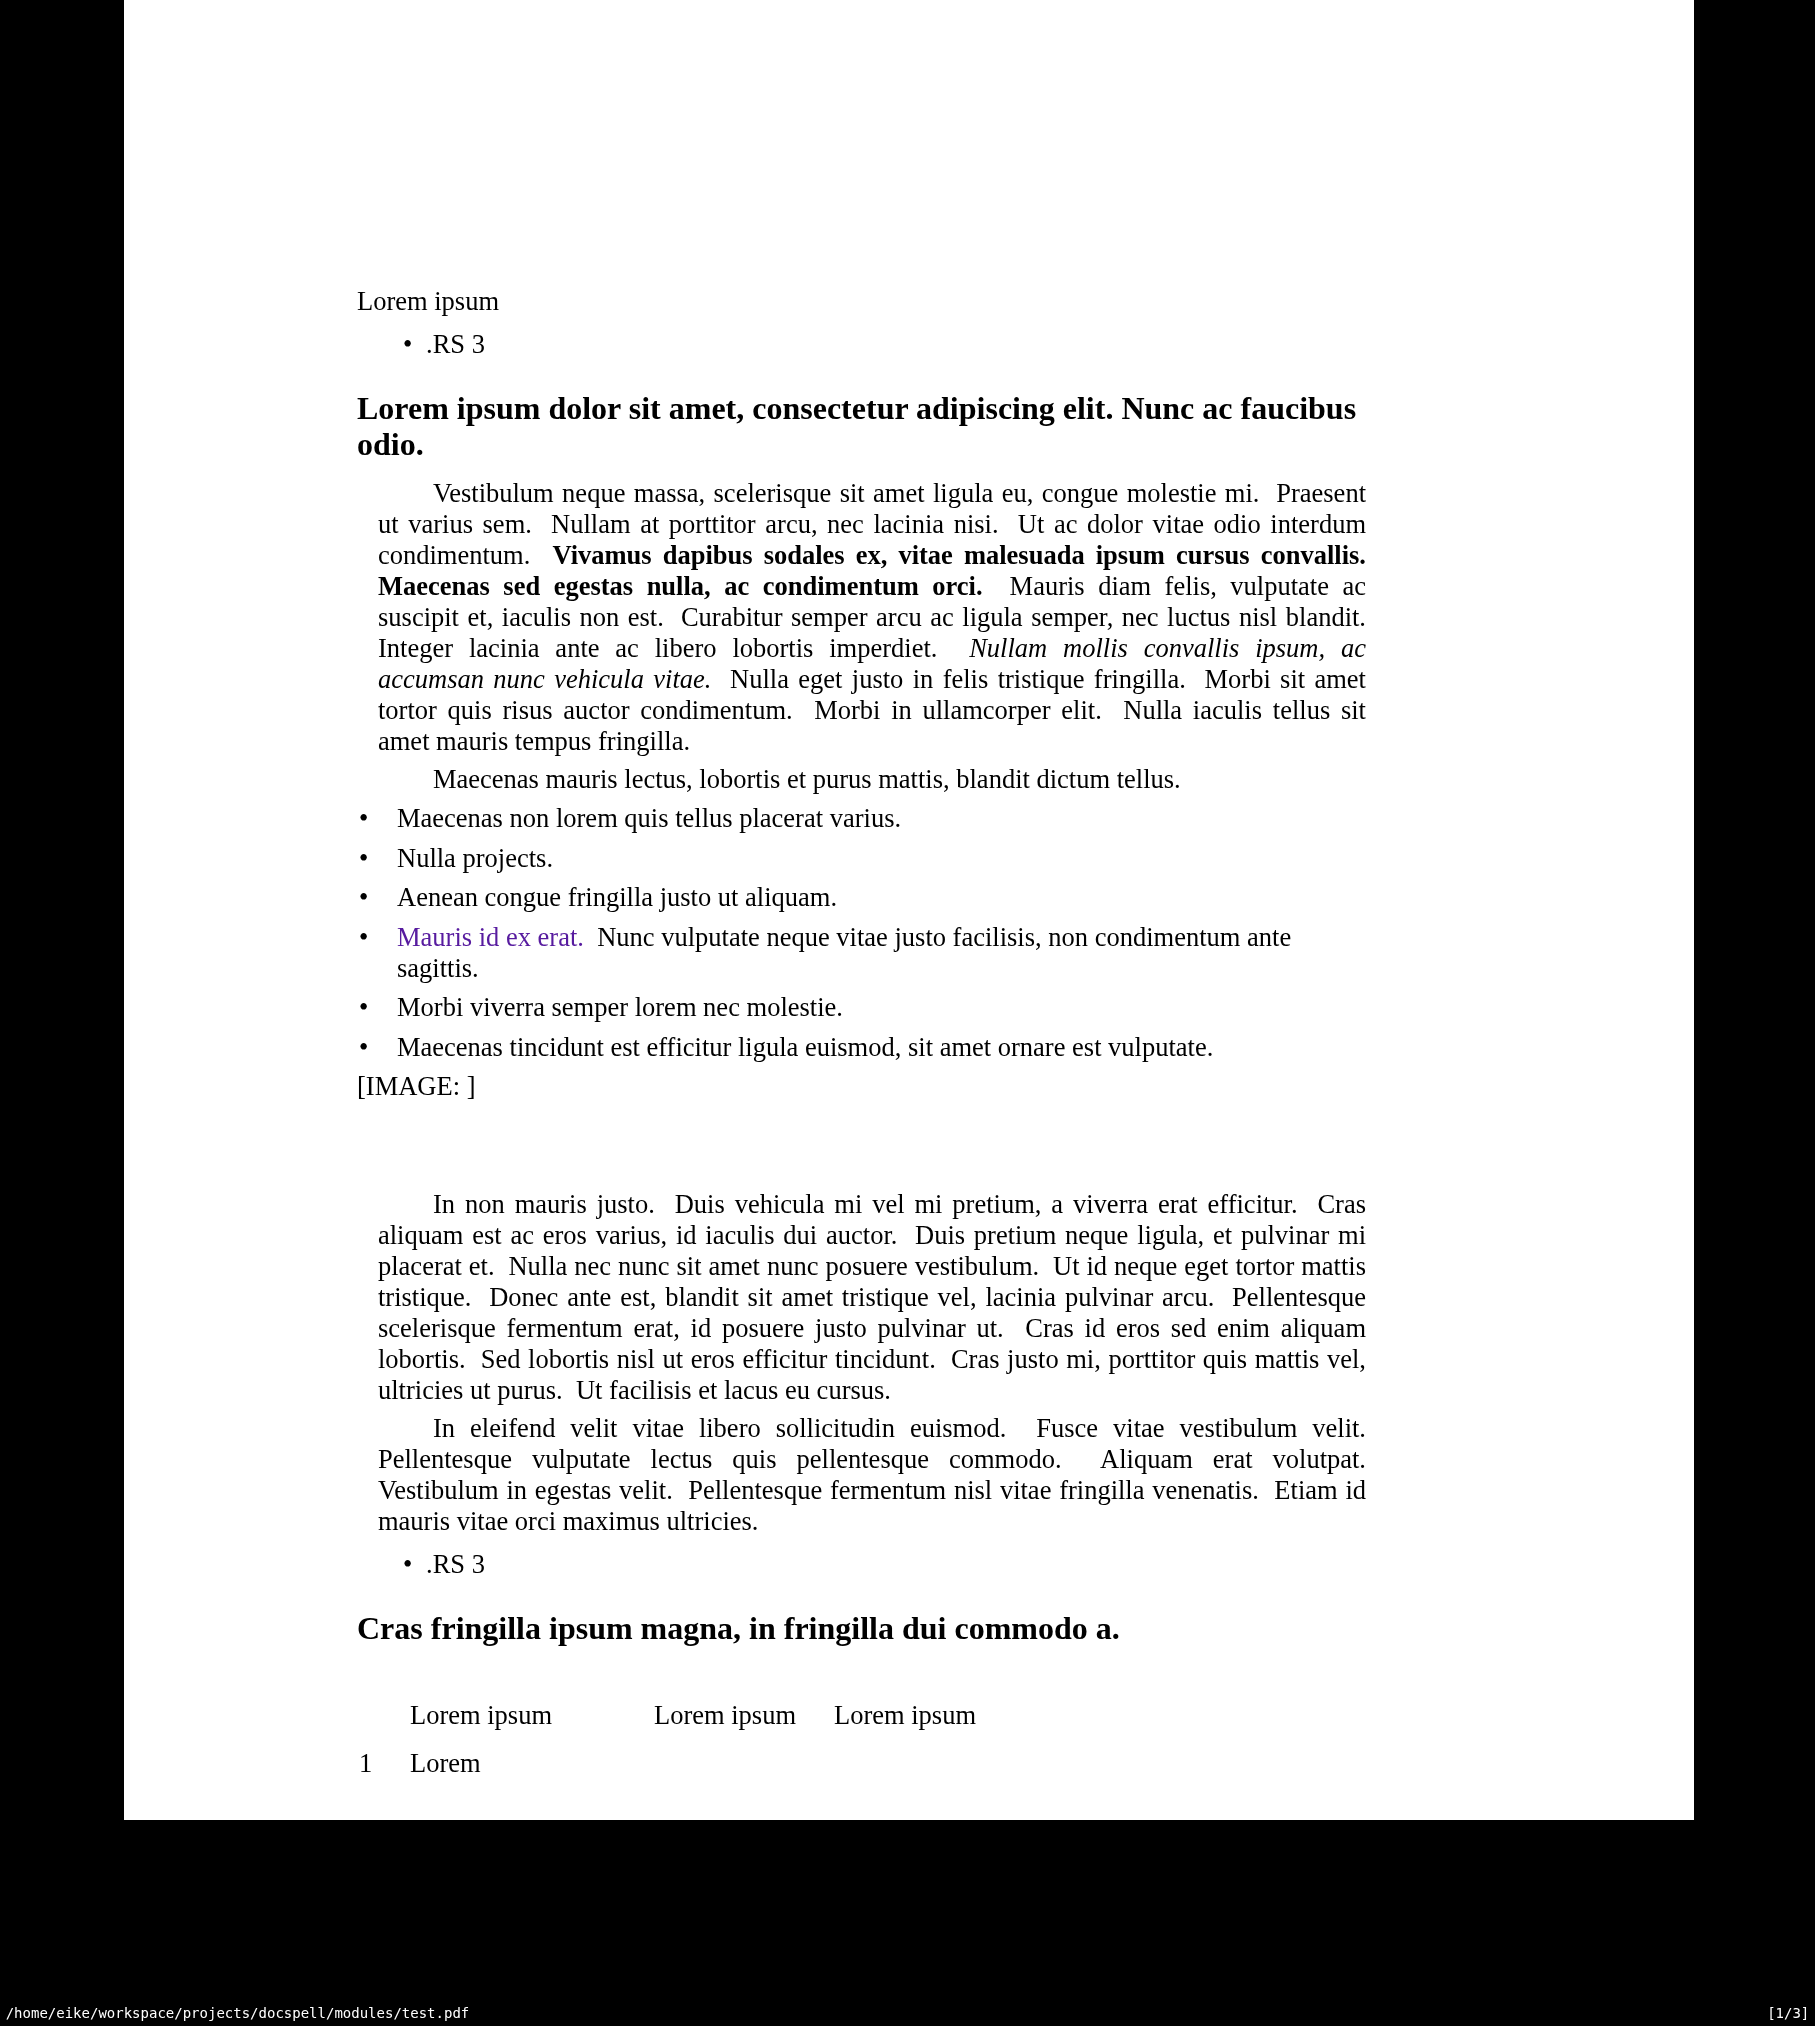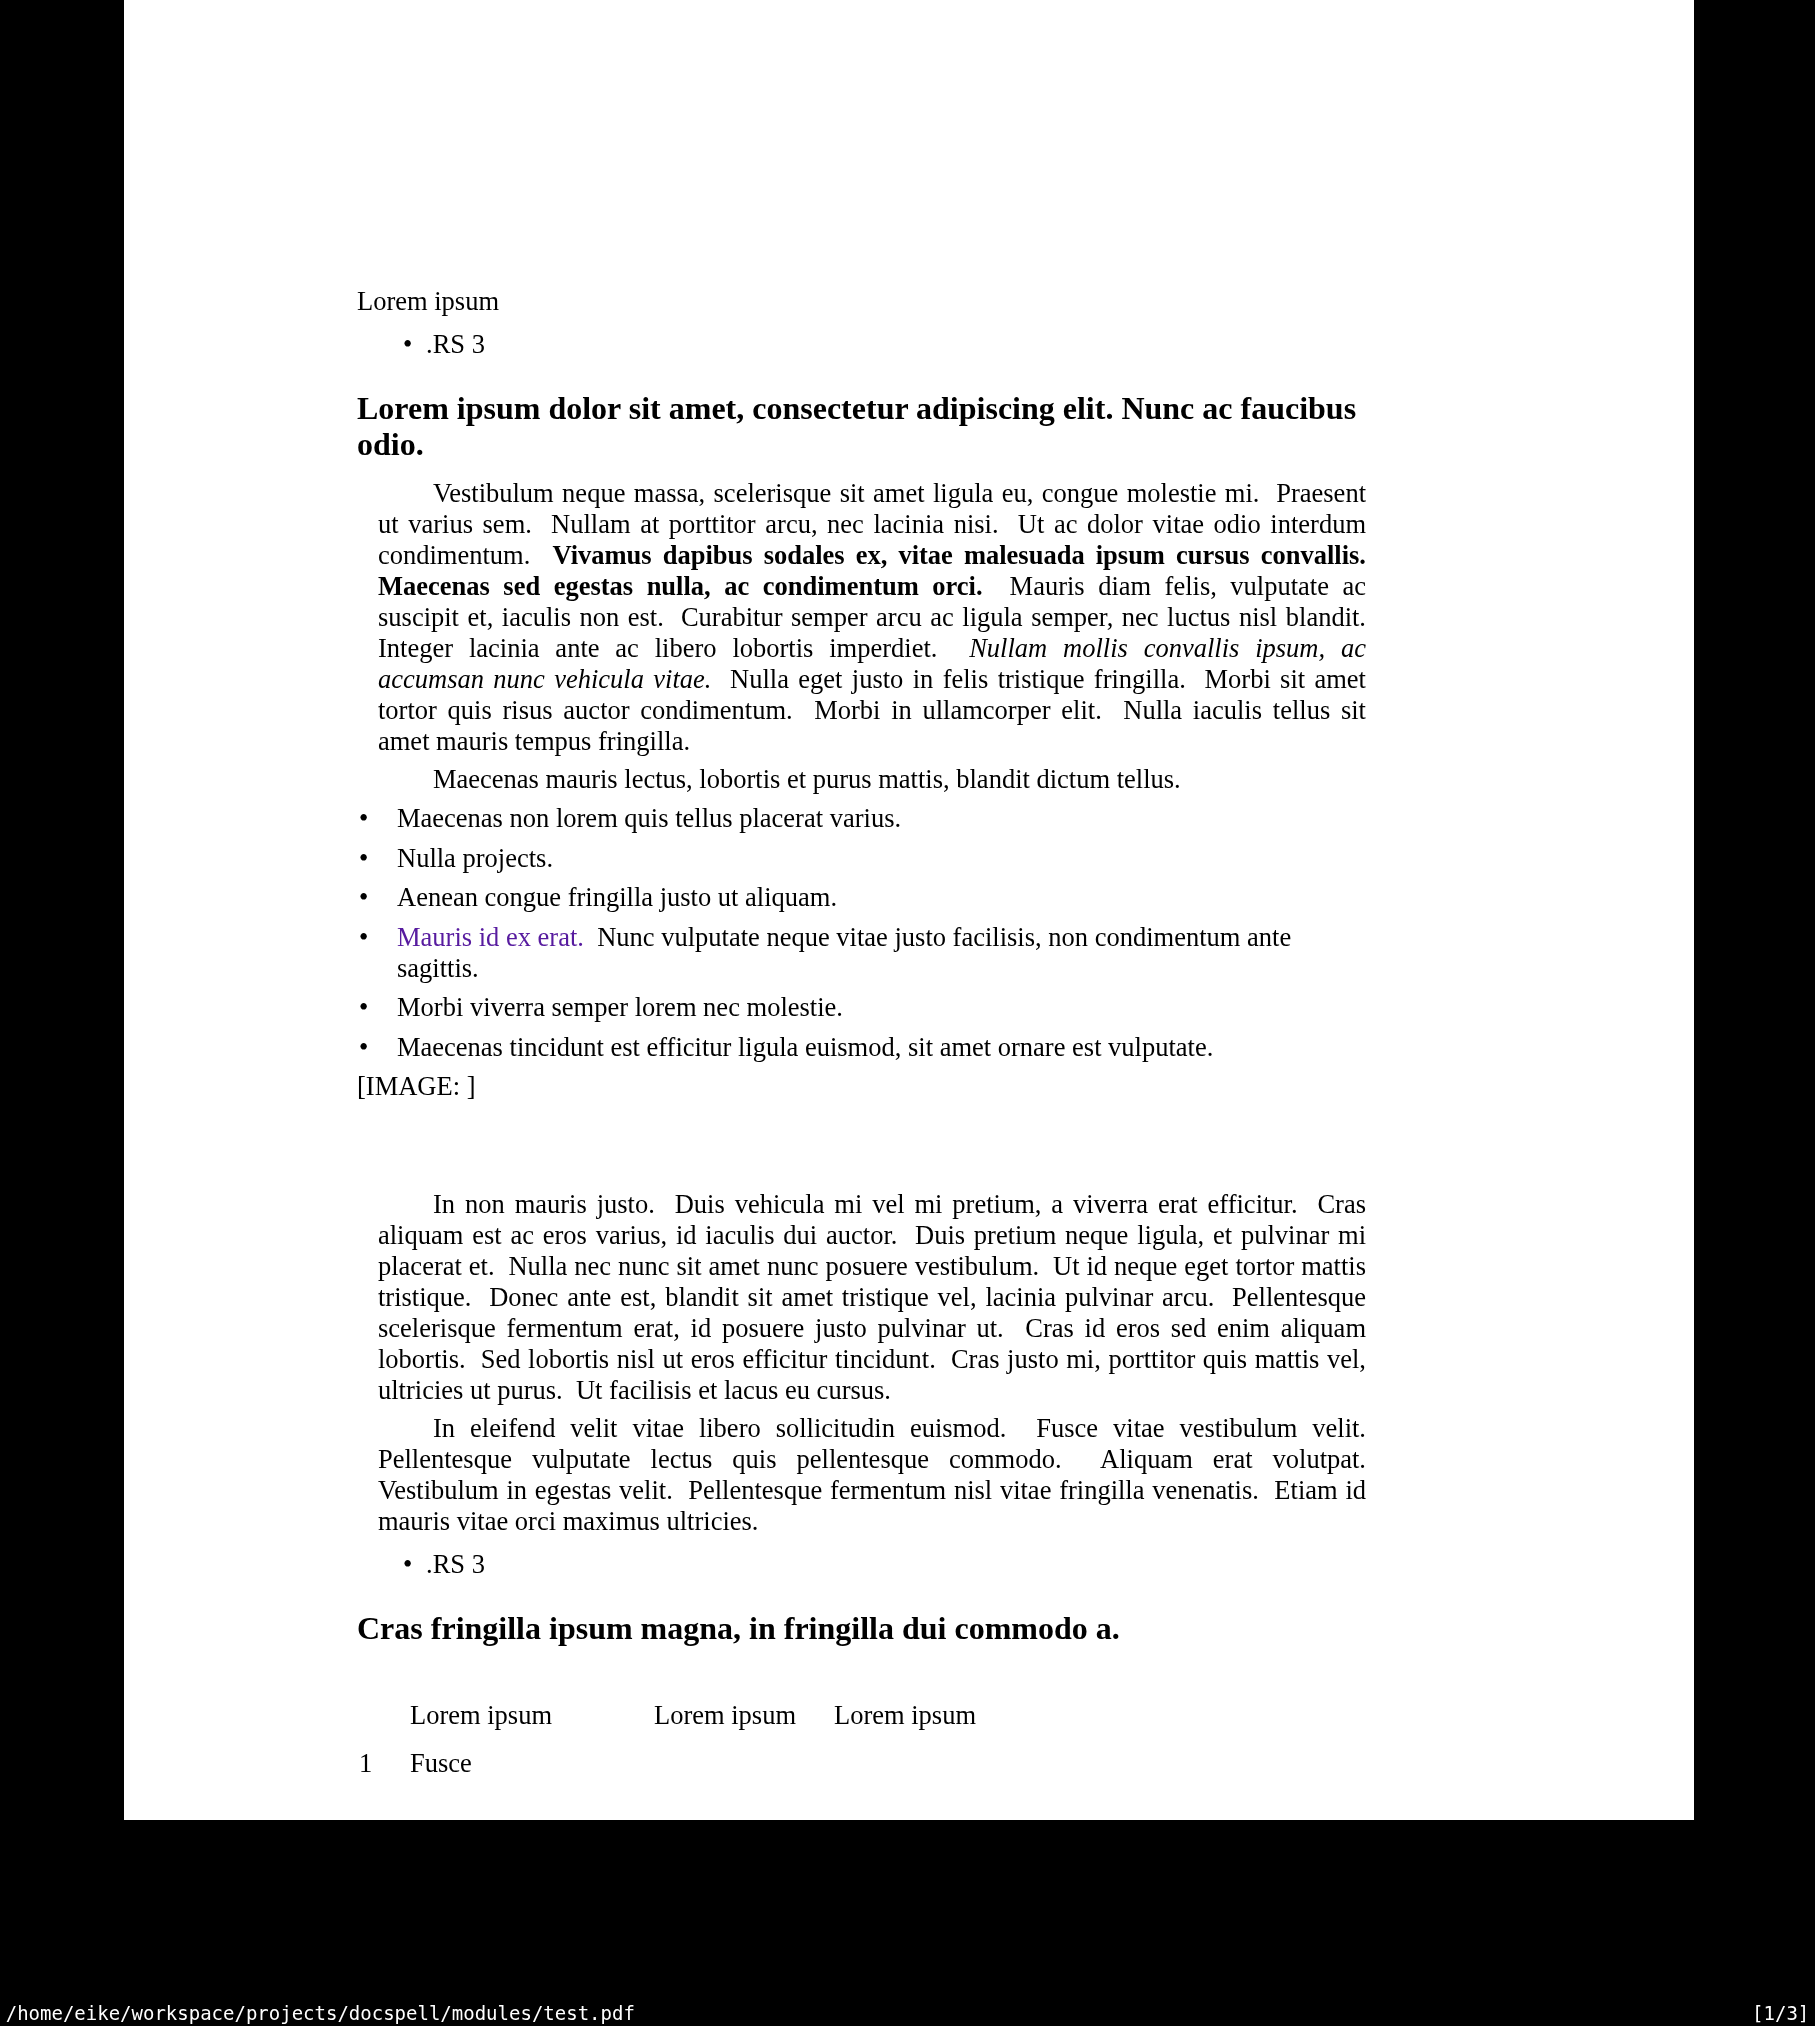--- a/index.html
+++ b/index.html
@@ -34,21 +34,21 @@
 
   .spacer{width:100%;}
 
   .ltable{margin-top:45px;display:grid;line-height:48px;}
   .tcell{align-self:start;}
   .tcell.c0{padding-left:1.9px;}
   .tcell.c1{padding-right:22px;text-align:justify;}
 
   #statusbar{position:absolute;left:0;bottom:0;width:100%;height:26.5px;
              background:var(--sb-bg,#000);color:var(--sb-fg,#fff);
-             font-family:"DejaVu Sans Mono",monospace;font-size:19px;
+             font-family:"DejaVu Sans Mono",monospace;font-size:14px;
              display:flex;justify-content:space-between;align-items:center;
              padding:0 5.7px;box-sizing:border-box;}
 </style>
 </head>
 <body style="--page-bg: #ffffff; --link-color: #571b9f; --sb-bg: #000000; --sb-fg: #ffffff; background: rgb(0, 0, 0);">
 
 <div id="page">
   <div id="doc">
       <div class="plain">Lorem ipsum</div>
       <div class="rsb">
@@ -90,21 +90,21 @@
         <span class="marker">•</span>
         <span>.RS 3</span>
       </div>
       <div class="h">Cras fringilla ipsum magna, in fringilla dui commodo a.</div>
       <div class="ltable" style="grid-template-columns: 53px 244px 180px 284px;">
         <div class="tcell c0"></div>
         <div class="tcell c1">Lorem ipsum</div>
         <div class="tcell c2">Lorem ipsum</div>
         <div class="tcell c3">Lorem ipsum</div>
         <div class="tcell c0">1</div>
-        <div class="tcell c2">Fusce</div>
+        <div class="tcell c2">Lorem</div>
         <div class="tcell c3"></div>
       </div>
     </div>
 </div>
 
 <div id="statusbar">
   <span>/home/eike/workspace/projects/docspell/modules/test.pdf</span>
   <span>[1/3]</span>
 </div>
 

